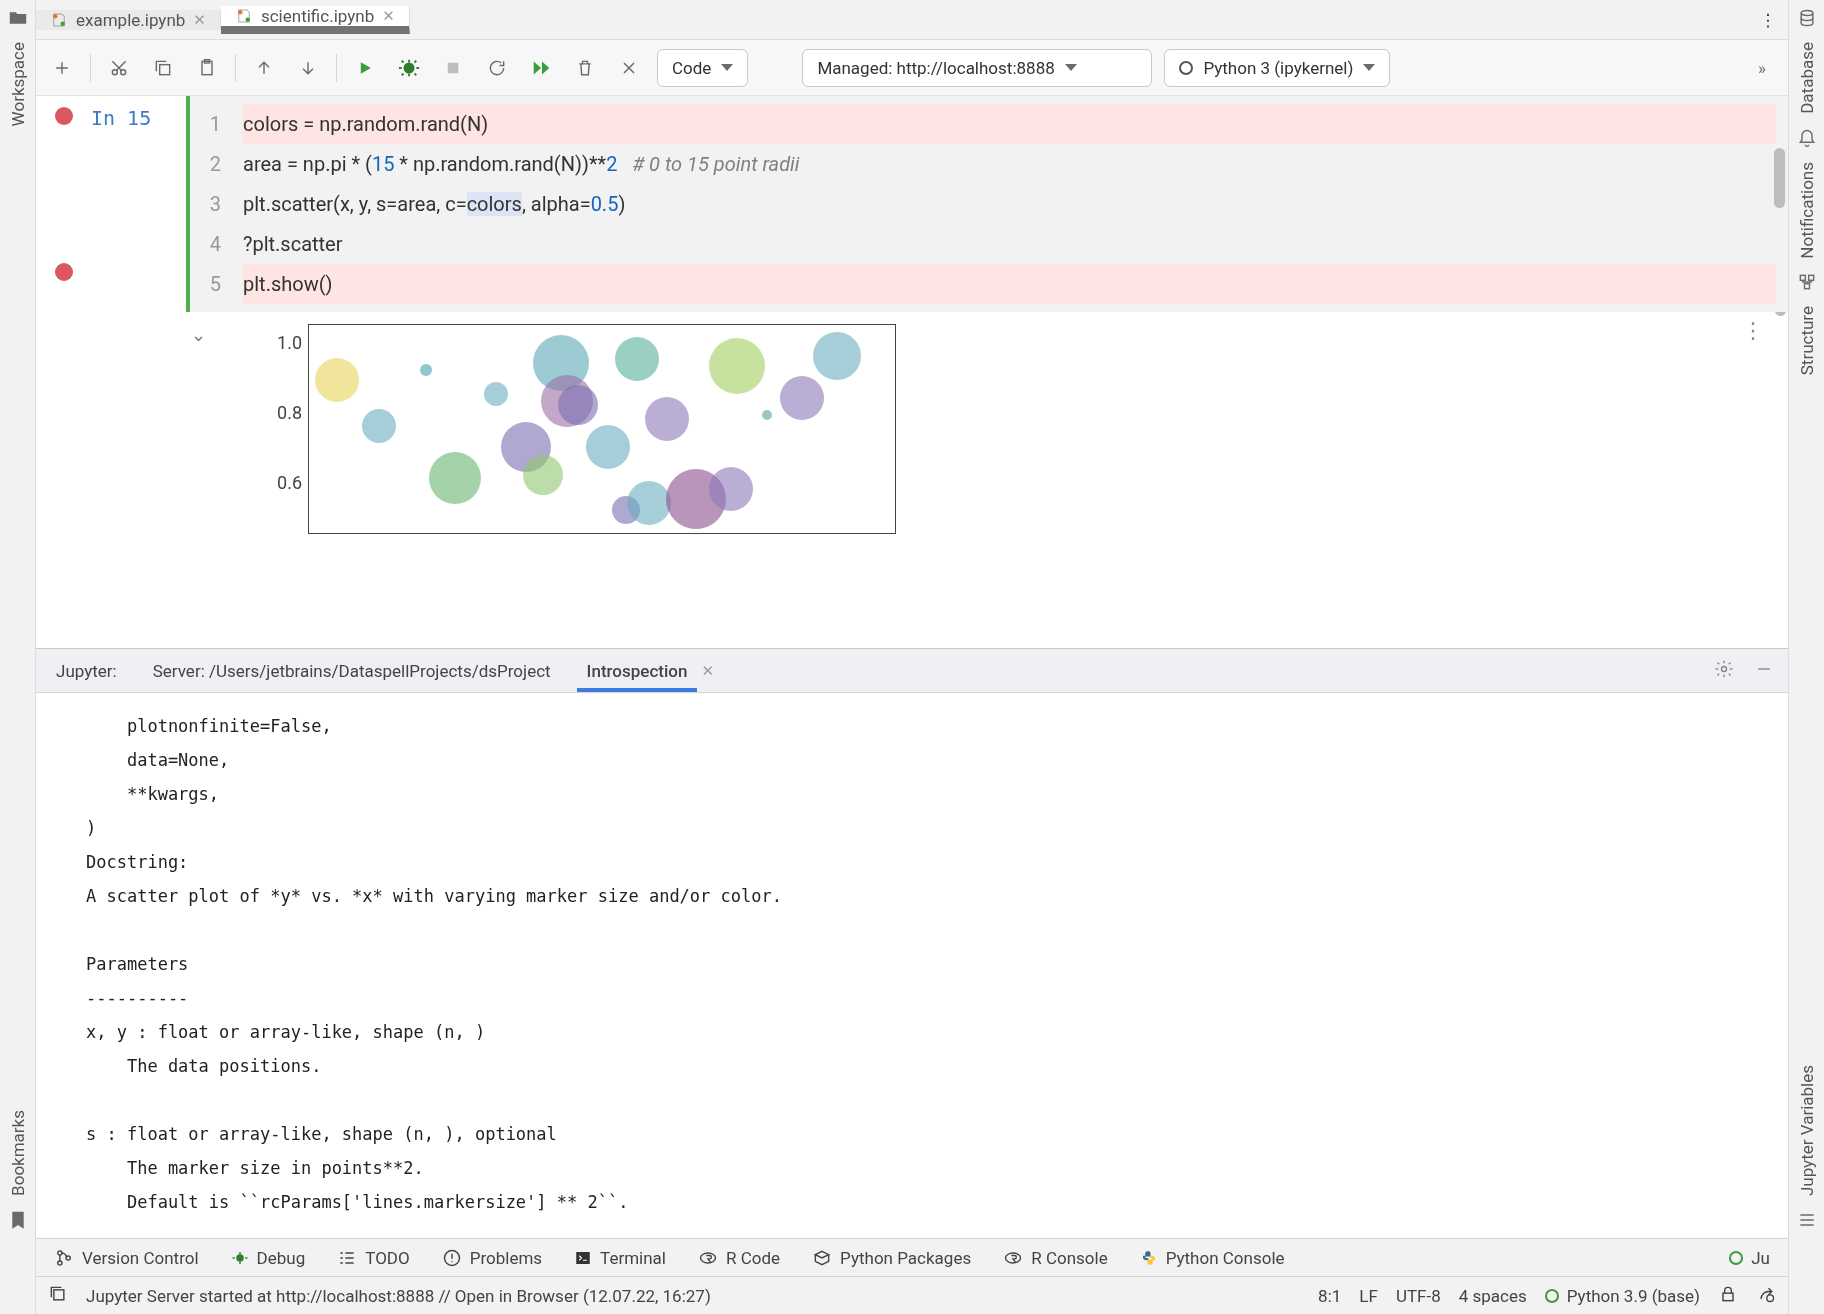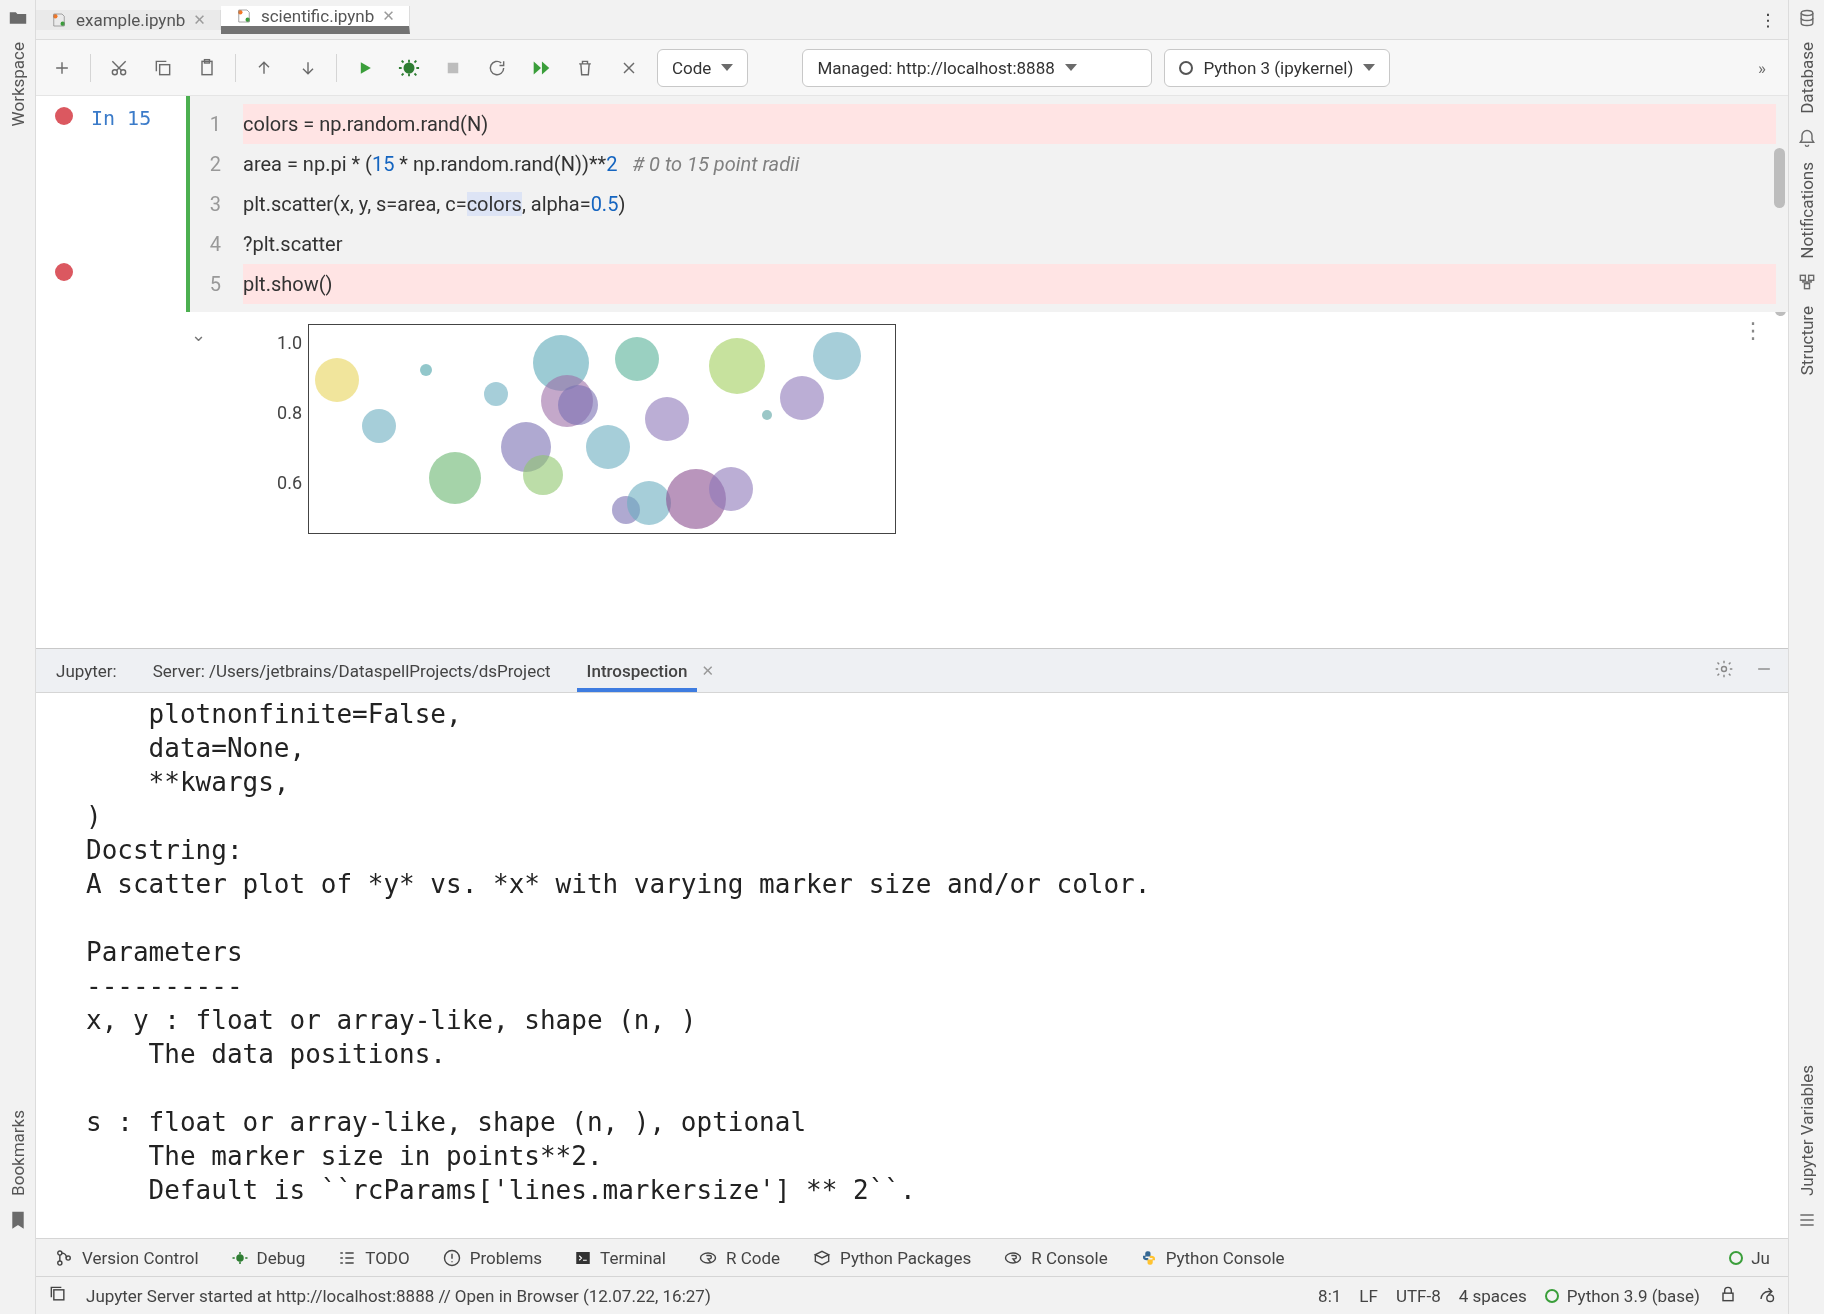--- a/index.html
+++ b/index.html
@@ -43,21 +43,21 @@
 .bubble{position:absolute;border-radius:50%;opacity:.6;transform:translate(-50%,-50%)}
 .out-actions{position:absolute;right:22px;top:6px;color:#888;font-size:22px;letter-spacing:2px}
 .nb-scroll{position:absolute;right:2px;top:60px;width:11px;height:160px;background:#bdbdbd;border-radius:6px}
 .tool-panel{height:590px;border-top:1px solid #c8c8c8;display:flex;flex-direction:column;background:#fff}
 .tool-tabs{height:44px;background:#eef0f3;display:flex;align-items:center;padding:0 16px;gap:28px;border-bottom:1px solid #d5d5d5;position:relative}
 .tool-tabs .tt{color:#444;padding:10px 4px;position:relative}
 .tool-tabs .tt.active{font-weight:500}
 .tool-tabs .tt.active::after{content:"";position:absolute;left:-6px;right:-6px;bottom:-1px;height:4px;background:#3e7ce0}
 .tool-x{color:#999;font-size:15px;margin-left:-18px}
 .tool-acts{position:absolute;right:14px;display:flex;gap:20px;color:#888}
-.doc{flex:1;font-family:"SF Mono",Monaco,Consolas,monospace;font-size:26px;line-height:34px;padding:4px 20px 4px 50px;white-space:pre;overflow:hidden;color:#222;position:relative}
+.doc{flex:1;font-family:"SF Mono",Monaco,Consolas,monospace;font-size:17px;line-height:34px;padding:16px 20px 4px 50px;white-space:pre;overflow:hidden;color:#222;position:relative}
 .doc-scroll{position:absolute;right:3px;top:52px;width:11px;height:60px;background:#bdbdbd;border-radius:6px}
 .bottom-bar{height:38px;background:#f2f2f2;border-top:1px solid #d5d5d5;display:flex;align-items:center;padding:0 18px;gap:32px;font-size:17px;color:#444}
 .bb-item{display:flex;align-items:center;gap:8px}
 .status-bar{height:38px;background:#f2f2f2;border-top:1px solid #d5d5d5;display:flex;align-items:center;padding:0 12px;gap:18px;font-size:17px;color:#444}
 .status-bar .sp{flex:1}
 .right-rail{width:36px;background:#f2f2f2;border-left:1px solid #dcdcdc;display:flex;flex-direction:column;align-items:center;padding-top:8px;gap:14px}
 .svg-i{width:20px;height:20px;fill:none;stroke:currentColor;stroke-width:1.7}
 .green{color:#3a9e3a}
 .dark-green{color:#2e7d32}
 .grey{color:#9e9e9e}

